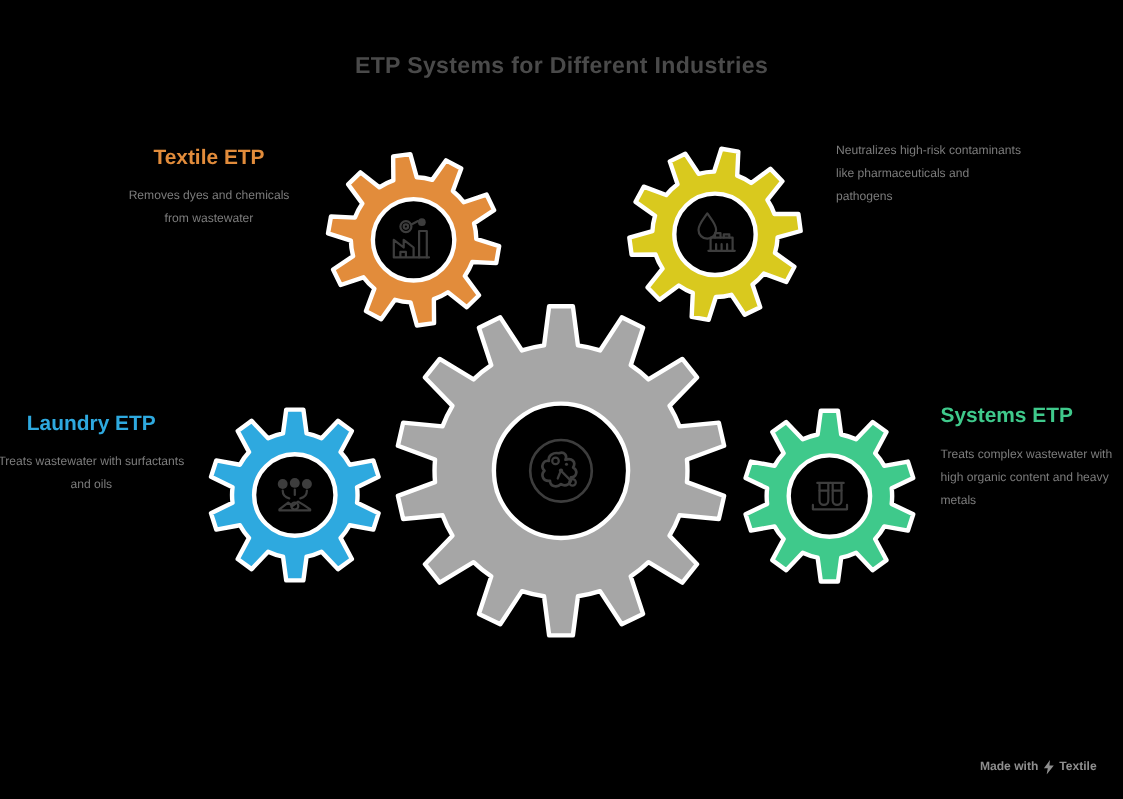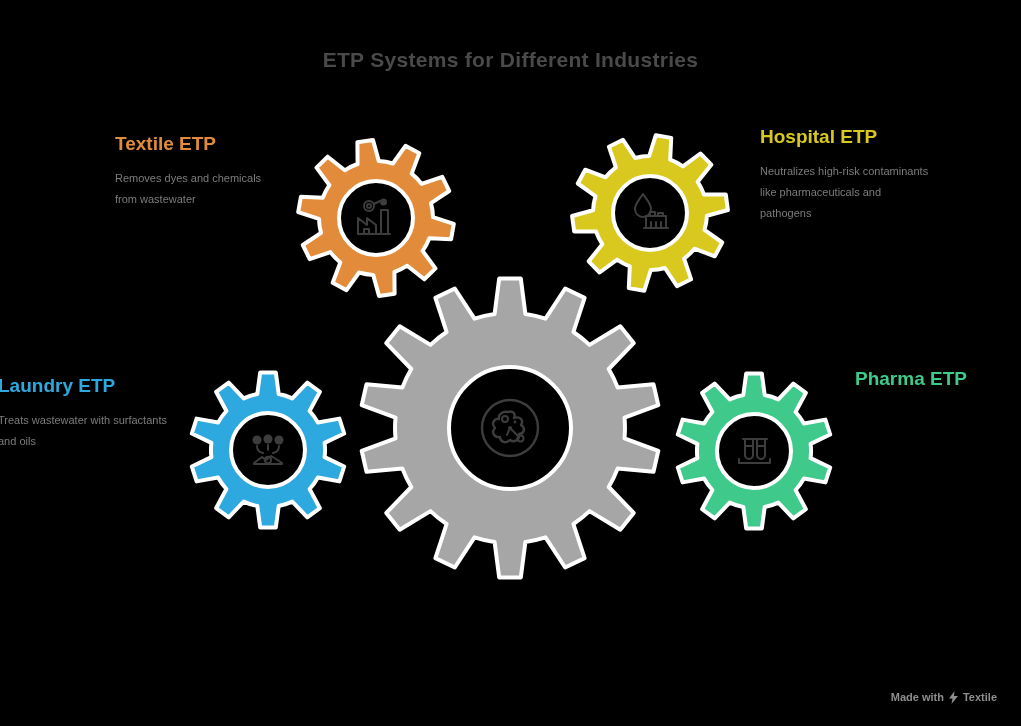--- a/index.html
+++ b/index.html
@@ -12,21 +12,21 @@
     font-size:21px;font-weight:bold;letter-spacing:.3px;margin:0;
   }
   .gears{position:absolute;left:0;top:0;}
   .gear-body{stroke:#ffffff;stroke-width:4;stroke-linejoin:round;fill-rule:evenodd;}
   .icn{stroke:#3d3d3d;fill:none;stroke-width:2;stroke-linecap:round;stroke-linejoin:round;}
   .icn-thick{stroke-width:2.4;}
   .icn-fill{fill:#3d3d3d;stroke:none;}
   .lbl{position:absolute;}
   .lbl h2{font-size:19px;font-weight:bold;margin:0 0 14px 0;line-height:20px;}
   .lbl p{font-size:11px;line-height:21px;margin:0;}
-  .align-r{text-align:left;}
+  .align-r{text-align:center;}
   .align-l{text-align:left;}
   .lbl-textile{top:134px;right:756px;width:150px;}
   .lbl-hospital{top:127px;left:760px;width:175px;}
   .lbl-laundry{top:376px;right:853px;width:170px;}
   .lbl-pharma{top:369px;left:855px;width:160px;}
   .watermark{
     position:absolute;right:24px;bottom:22px;color:#8e8e8e;font-size:11px;
     font-weight:bold;display:flex;gap:4px;
   }
   .watermark svg{display:block;}
@@ -97,31 +97,31 @@
       </g>
     </g>
   </svg>
 
   <div class="lbl lbl-textile align-r">
     <h2 style="color: rgb(226, 140, 59);">Textile ETP</h2>
     <p style="color: rgb(124, 124, 124);">Removes dyes and chemicals from wastewater</p>
   </div>
 
   <div class="lbl lbl-hospital align-l">
-    <h2 style="color: rgb(217, 201, 30);">Hospital ETP</h2>
     <p style="color: rgb(124, 124, 124);">Neutralizes high-risk contaminants like pharmaceuticals and pathogens</p>
   </div>
 
   <div class="lbl lbl-laundry align-r">
     <h2 style="color: rgb(46, 169, 223);">Laundry ETP</h2>
     <p style="color: rgb(124, 124, 124);">Treats wastewater with surfactants and oils</p>
   </div>
 
   <div class="lbl lbl-pharma align-l">
-    <h2 style="color: rgb(63, 201, 139);">Pharma ETP</h2>
+    <h2 style="color: rgb(63, 201, 139);">Systems ETP</h2>
+    <p style="color: rgb(124, 124, 124);">Treats complex wastewater with high organic content and heavy metals</p>
   </div>
 
   <div class="watermark">
     <span>Made with</span>
     <svg width="11" height="13" viewBox="0 0 11 13">
       <path d="M6.5,0 L1,7.5 H4.5 L3.5,13 L10,5 H6 Z" fill="#8e8e8e"></path>
     </svg>
     <span>Textile</span>
   </div>
 

